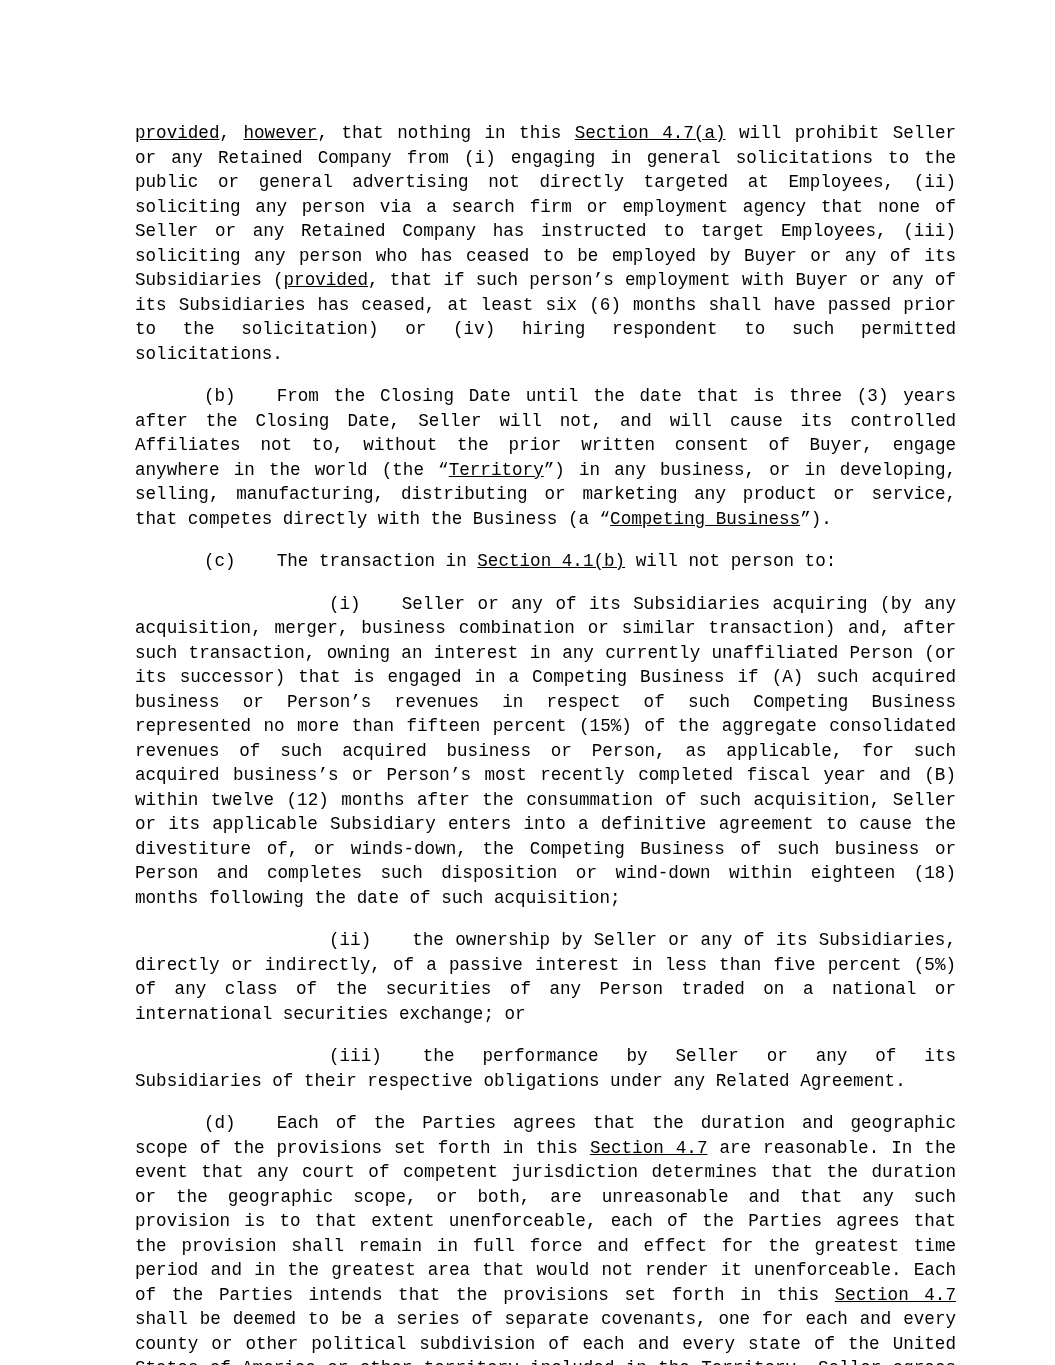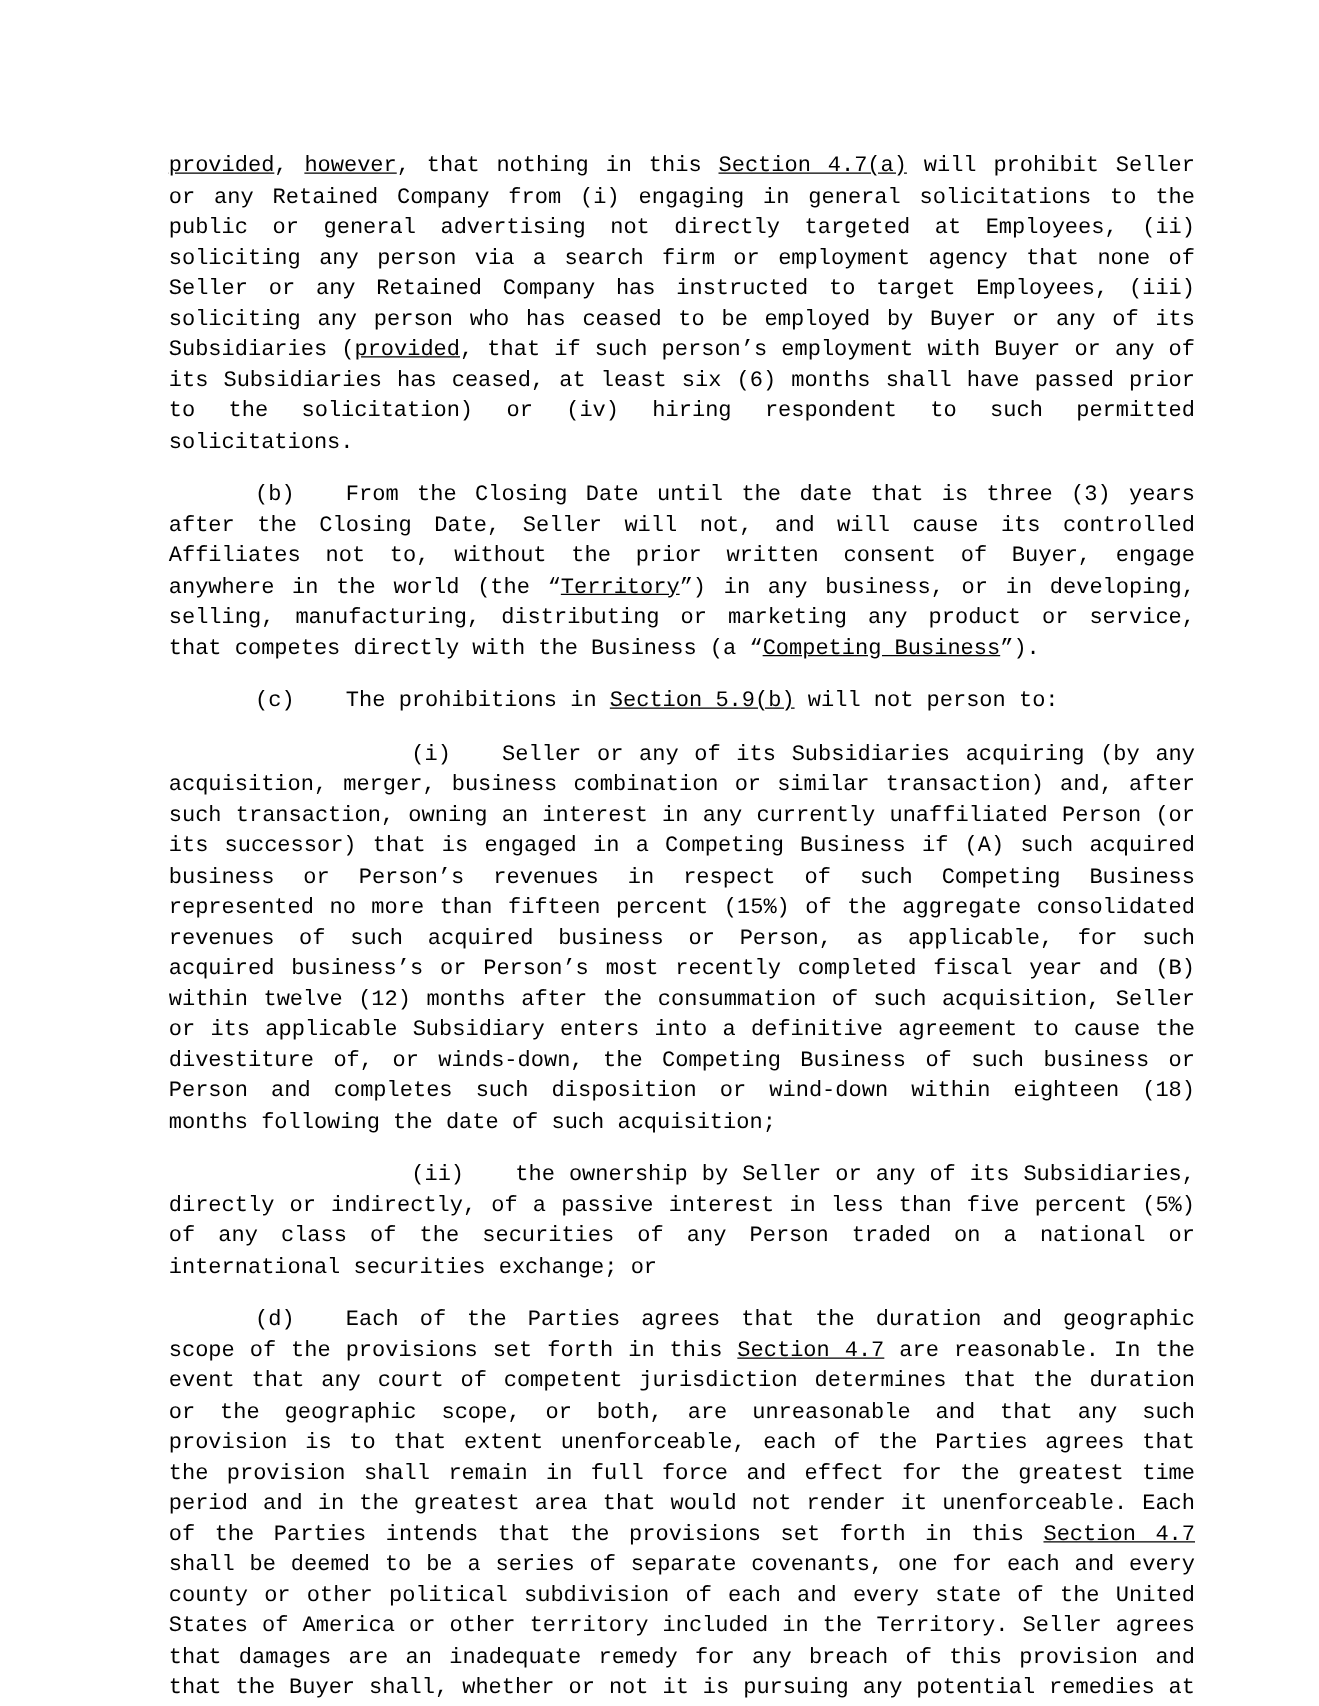--- a/index.html
+++ b/index.html
@@ -43,18 +43,19 @@
   }
 </style>
 </head>
 <body>
 
 <div class="page">
   <div class="content">
 
     <p class="para"><span class="u">provided</span><span>, </span><span class="u">however</span><span>, that nothing in this </span><span class="u">Section 4.7(a)</span><span> will prohibit Seller or any Retained Company from (i) engaging in general solicitations to the public or general advertising not directly targeted at Employees, (ii) soliciting any person via a search firm or employment agency that none of Seller or any Retained Company has instructed to target Employees, (iii) soliciting any person who has ceased to be employed by Buyer or any of its Subsidiaries (</span><span class="u">provided</span><span>, that if such person’s employment with Buyer or any of its Subsidiaries has ceased, at least six (6) months shall have passed prior to the solicitation) or (iv) hiring respondent to such permitted solicitations.</span></p>
       <p class="para indent-level1"><span>(b)</span><span class="tab"></span><span>From the Closing Date until the date that is three (3) years after the Closing Date, Seller will not, and will cause its controlled Affiliates not to, without the prior written consent of Buyer, engage anywhere in the world (the “</span><span class="u">Territory</span><span>”) in any business, or in developing, selling, manufacturing, distributing or marketing any product or service, that competes directly with the Business (a “</span><span class="u">Competing Business</span><span>”).</span></p>
-      <p class="para indent-level1"><span>(c)</span><span class="tab"></span><span>The prohibitions in </span><span class="u">Section 5.9(b)</span><span> will not person to:</span></p>
+      <p class="para indent-level1"><span>(c)</span><span class="tab"></span><span>The transaction in </span><span class="u">Section 4.1(b)</span><span> will not person to:</span></p>
       <p class="para indent-level2"><span>(i)</span><span class="tab"></span><span>Seller or any of its Subsidiaries acquiring (by any acquisition, merger, business combination or similar transaction) and, after such transaction, owning an interest in any currently unaffiliated Person (or its successor) that is engaged in a Competing Business if (A) such acquired business or Person’s revenues in respect of such Competing Business represented no more than fifteen percent (15%) of the aggregate consolidated revenues of such acquired business or Person, as applicable, for such acquired business’s or Person’s most recently completed fiscal year and (B) within twelve (12) months after the consummation of such acquisition, Seller or its applicable Subsidiary enters into a definitive agreement to cause the divestiture of, or winds-down, the Competing Business of such business or Person and completes such disposition or wind-down within eighteen (18) months following the date of such acquisition;</span></p>
       <p class="para indent-level2"><span>(ii)</span><span class="tab"></span><span>the ownership by Seller or any of its Subsidiaries, directly or indirectly, of a passive interest in less than five percent (5%) of any class of the securities of any Person traded on a national or international securities exchange; or</span></p>
+      <p class="para indent-level2"><span>(iii)</span><span class="tab"></span><span>the performance by Seller or any of its Subsidiaries of their respective obligations under any Related Agreement.</span></p>
       <p class="para indent-level1"><span>(d)</span><span class="tab"></span><span>Each of the Parties agrees that the duration and geographic scope of the provisions set forth in this </span><span class="u">Section 4.7</span><span> are reasonable. In the event that any court of competent jurisdiction determines that the duration or the geographic scope, or both, are unreasonable and that any such provision is to that extent unenforceable, each of the Parties agrees that the provision shall remain in full force and effect for the greatest time period and in the greatest area that would not render it unenforceable. Each of the Parties intends that the provisions set forth in this </span><span class="u">Section 4.7</span><span> shall be deemed to be a series of separate covenants, one for each and every county or other political subdivision of each and every state of the United States of America or other territory included in the Territory. Seller agrees that damages are an inadequate remedy for any breach of this provision and that the Buyer shall, whether or not it is pursuing any potential remedies at Law, be entitled to equitable relief in the form of preliminary and permanent injunctions without bond or other security upon any actual or threatened breach of these provisions.</span></p>
   </div>
 </div>
 
 </body></html>

